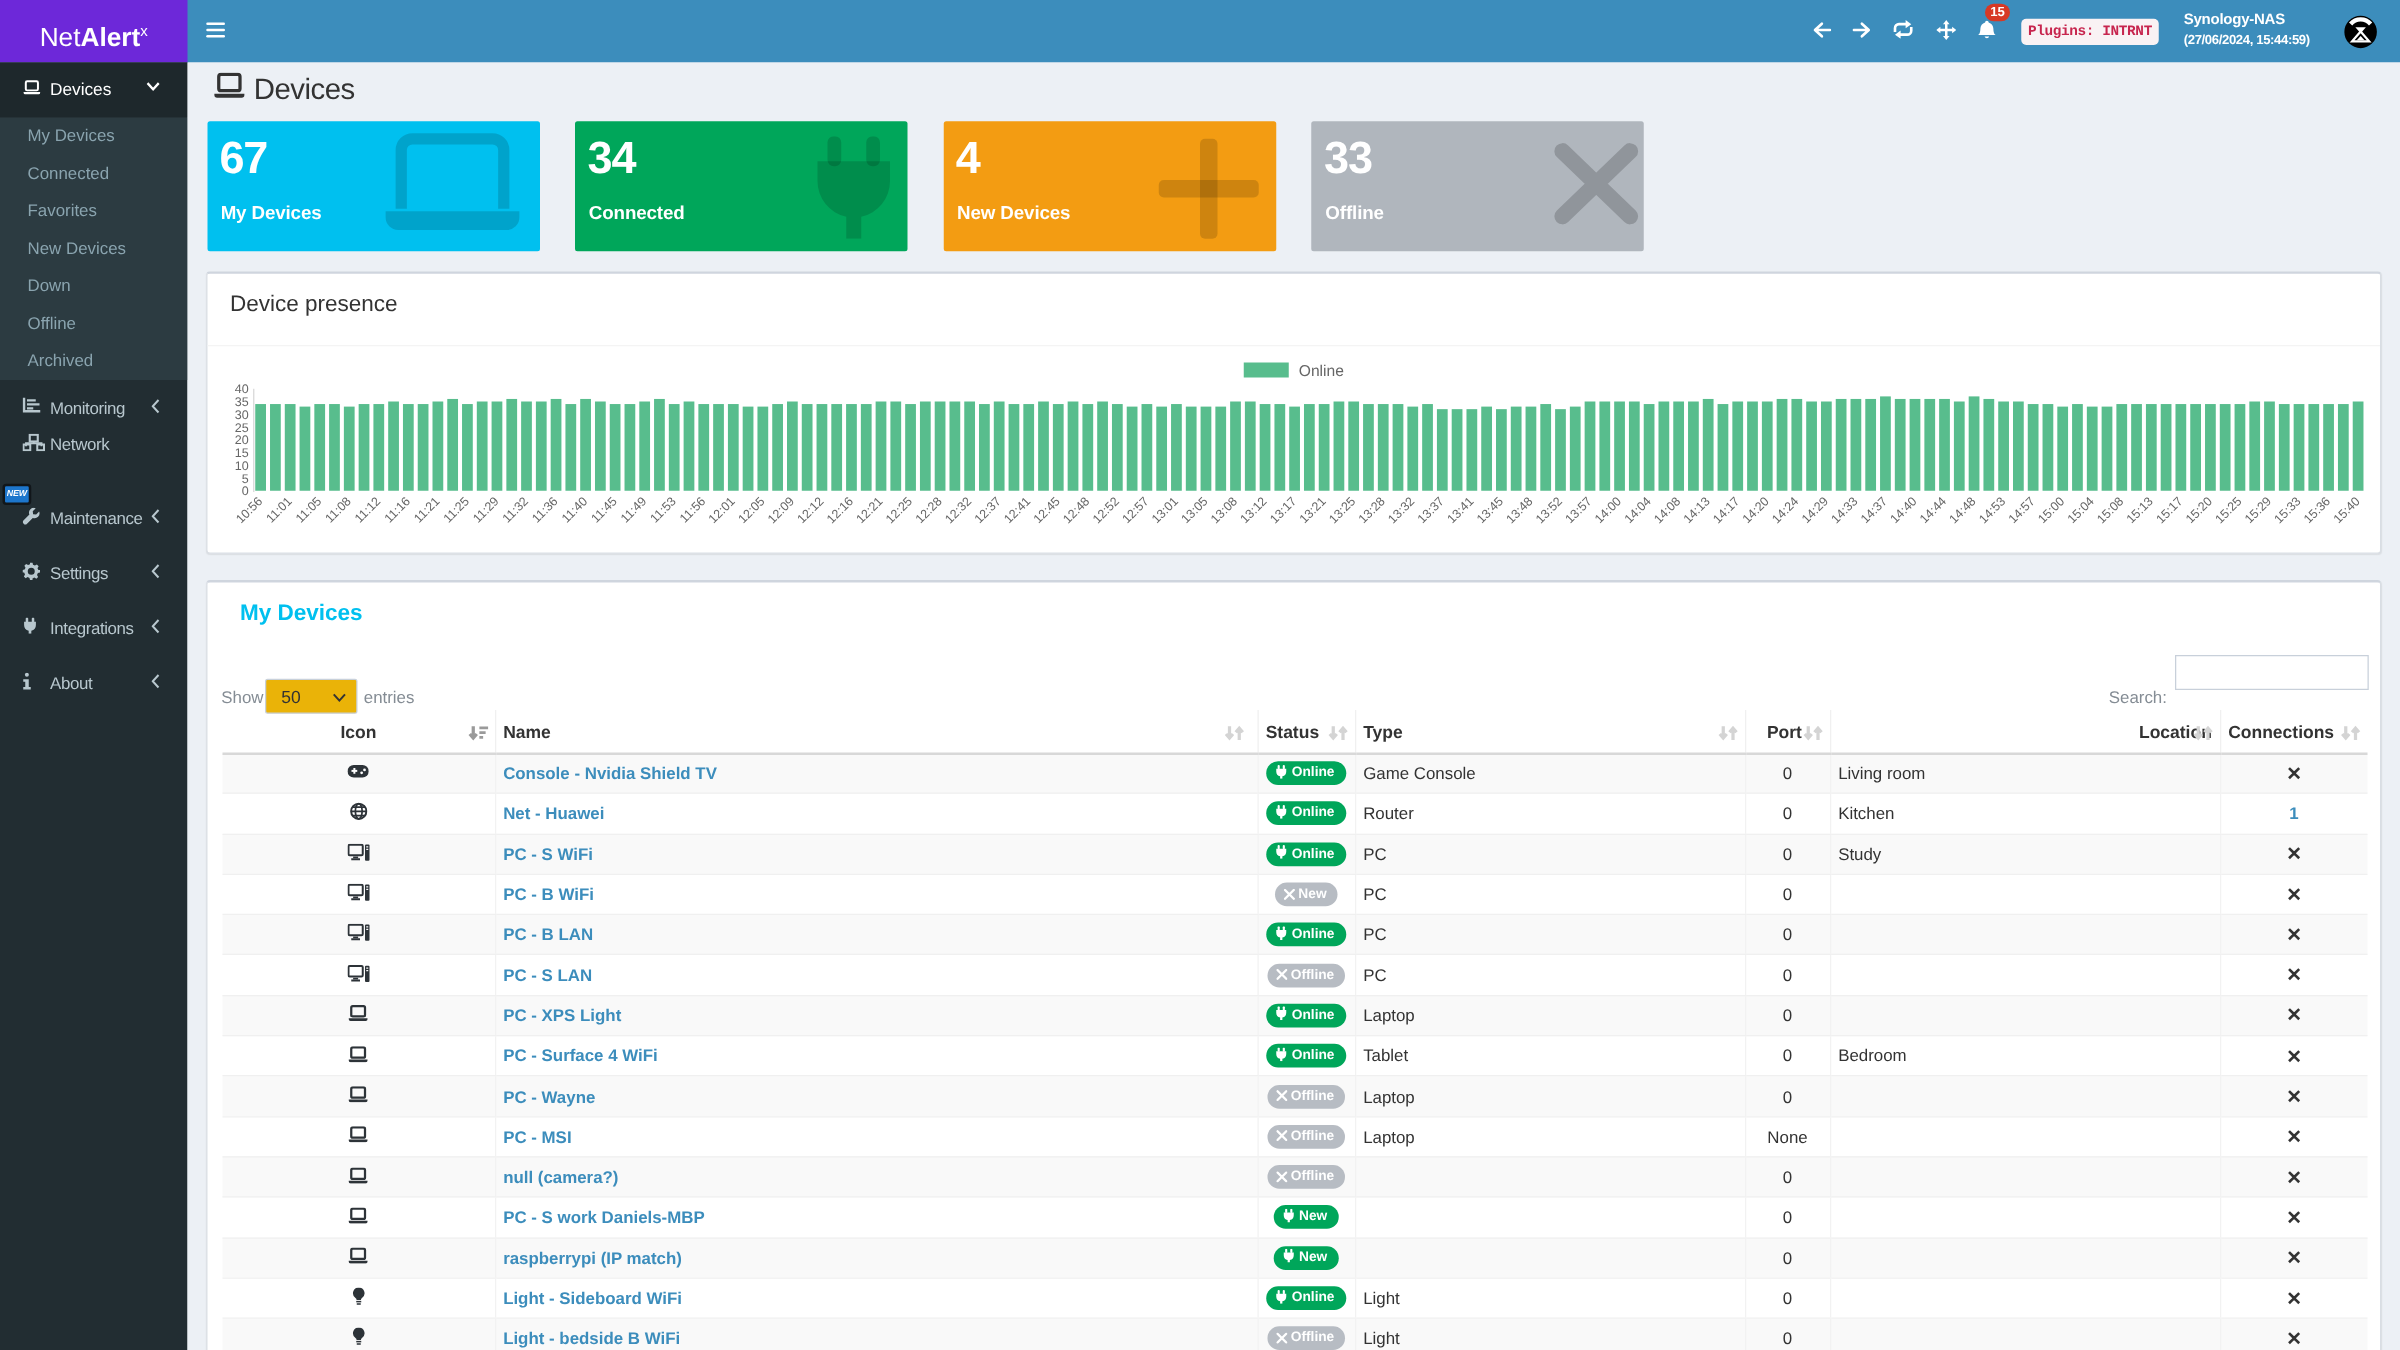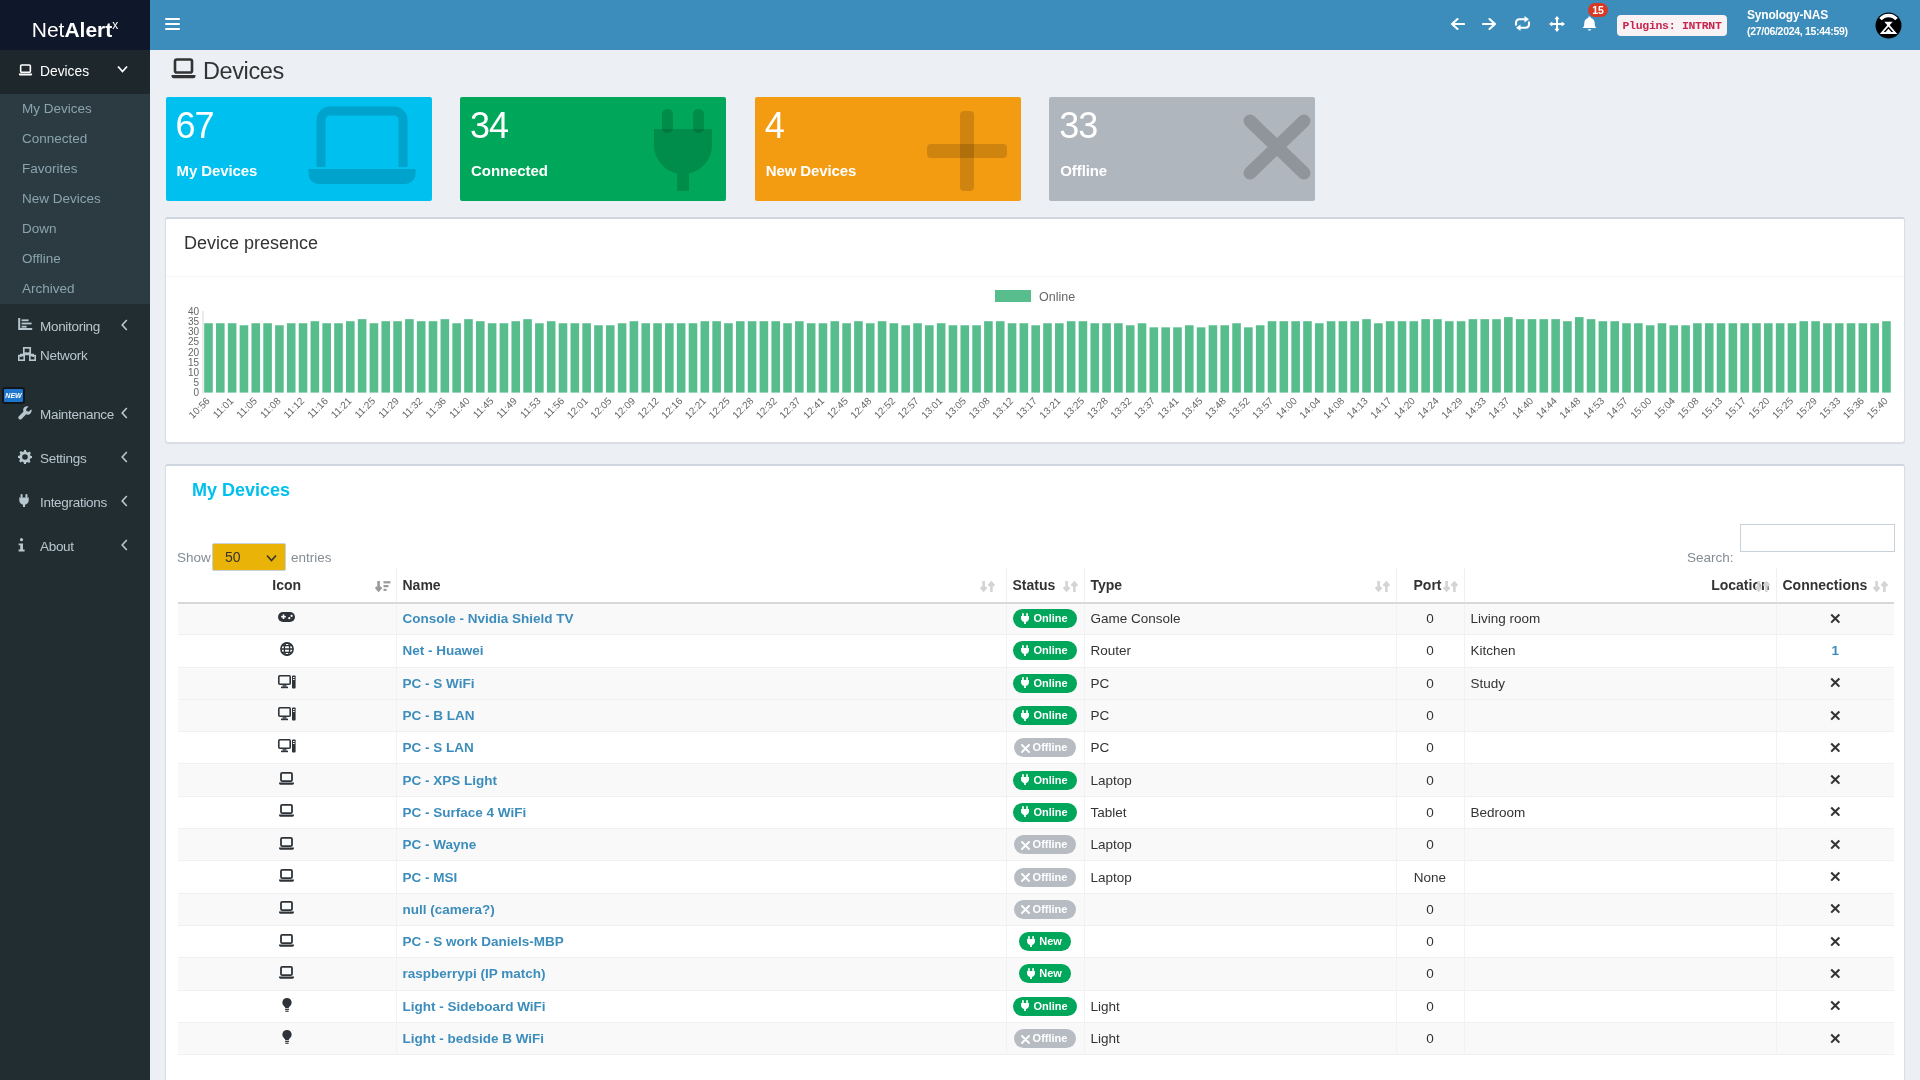--- a/index.html
+++ b/index.html
@@ -1,18 +1,18 @@
 <!DOCTYPE html>
 <html><head><meta charset="utf-8">
 <style>
 * { margin:0; padding:0; box-sizing:border-box; }
 html,body { width:1920px; height:1080px; overflow:hidden; background:#ecf0f5;
   font-family:"Liberation Sans", sans-serif; }
 .navbar { position:absolute; left:0; top:0; width:1920px; height:50px; background:#3c8dbc; }
-.logo { position:absolute; left:0; top:0; width:150px; height:50px; background:#0f172a;
+.logo { position:absolute; left:0; top:0; width:150px; height:50px; background:#6d28d9;
   color:#fff; font-size:21px; text-align:center; line-height:50px; font-weight:300;}
 .logo b { font-weight:700; }
 .logo sup { font-size:12px; }
 .burger { position:absolute; left:165px; top:18px; }
 .burger div { width:15px; height:2.4px; background:#fff; margin-bottom:2.6px; border-radius:1px;}
 .nav-ic { position:absolute; top:13px; }
 .nbadge { position:absolute; left:1588px; top:3px; min-width:20px; height:14px; background:#d73925;
   border-radius:7px; color:#fff; font-size:10.5px; font-weight:700; text-align:center; line-height:14px; padding:0 4px;}
 .plugins { position:absolute; left:1617px; top:15px; width:110px; height:21px; background:#f9f2f4; border-radius:4px;
   color:#c7254e; font-family:"Liberation Mono", monospace; font-size:11.5px; font-weight:700;
@@ -32,21 +32,21 @@
 .mic { position:absolute; left:18px; top:14px; }
 .chev { position:absolute; right:22px; top:15px; }
 .newbadge { position:absolute; left:2px; width:23px; height:17px; background:#1d76cc; border:2px solid #11161a;
   border-radius:3px; color:#fff; font-size:7px; font-weight:700; font-style:italic; text-align:center; line-height:13px; }
 
 .content { position:absolute; left:150px; top:50px; width:1770px; height:1030px; background:#ecf0f5; }
 .h1row { position:absolute; left:20px; top:8px; height:30px; color:#333; }
 .h1row .t { position:absolute; left:33px; top:0px; font-size:23.5px; font-weight:400; letter-spacing:-0.4px; white-space:nowrap;}
 
 .sbox { position:absolute; top:47px; height:104px; width:266px; border-radius:2px; color:#fff; overflow:hidden;}
-.sbox .num { position:absolute; left:10px; top:9px; font-size:36px; font-weight:400; line-height:1.1; letter-spacing:-1px;text-align:center; }
+.sbox .num { position:absolute; left:10px; top:9px; font-size:36px; font-weight:700; line-height:1.1; letter-spacing:-1px;text-align:center; }
 .sbox .cap { position:absolute; left:11px; top:64.5px; font-size:15px; font-weight:700; letter-spacing:-0.1px; }
 .sbox svg { position:absolute; }
 
 .card { position:absolute; left:15px; width:1740px; background:#fff; border-radius:3px;
   border:1px solid #d9dee4; border-top:2px solid #cfd5de; box-shadow:0 1px 1px rgba(0,0,0,0.08);}
 .chartcard { top:167px; height:226px; }
 .chartcard .title { position:absolute; left:18px; top:14px; font-size:18px; font-weight:400; color:#333; }
 .chartcard .hdrline { position:absolute; left:0; top:57px; width:1738px; height:1px; background:#f4f4f4; }
 .chart { position:absolute; left:0; top:0; }
 
@@ -585,20 +585,38 @@
             <td class="ct"><span class="pill pg"><svg width="10" height="11" viewBox="0 0 10 11">
                   <rect x="2.1" y="0" width="1.7" height="3.4" rx="0.8" fill="#fff"></rect>
                   <rect x="6.2" y="0" width="1.7" height="3.4" rx="0.8" fill="#fff"></rect>
                   <path d="M1 2.9 h8 v2.2 a4 4 0 0 1 -3.1 3.9 v2 h-1.8 v-2 A4 4 0 0 1 1 5.1 z" fill="#fff"></path>
                 </svg>Online</span></td>
             <td>PC</td>
             <td class="ct">0</td>
             <td>Study</td>
             <td class="ct"><span class="xmark">✕</span></td>
           </tr>
+<tr class="even">
+            <td class="ic"><svg width="18" height="14" viewBox="0 0 18 14">
+                <rect x="0.8" y="0.8" width="11.4" height="8.4" rx="1" fill="none" stroke="#2d3338" stroke-width="1.6"></rect>
+                <rect x="4.5" y="10.2" width="4" height="1.4" fill="#2d3338"></rect>
+                <rect x="3" y="11.6" width="7" height="1.6" fill="#2d3338"></rect>
+                <rect x="14" y="0.5" width="3.6" height="13" rx="0.8" fill="#2d3338"></rect>
+                <rect x="15" y="2" width="1.6" height="1" fill="#fff"></rect>
+                <rect x="15" y="4" width="1.6" height="1" fill="#fff"></rect>
+              </svg></td>
+            <td class="nm">PC - B WiFi</td>
+            <td class="ct"><span class="pill py"><svg width="9" height="9" viewBox="0 0 9 9">
+                  <path d="M1 1 L8 8 M8 1 L1 8" stroke="#fff" stroke-width="1.9" stroke-linecap="round"></path>
+                </svg>New</span></td>
+            <td>PC</td>
+            <td class="ct">0</td>
+            <td></td>
+            <td class="ct"><span class="xmark">✕</span></td>
+          </tr>
 <tr class="odd">
             <td class="ic"><svg width="18" height="14" viewBox="0 0 18 14">
                 <rect x="0.8" y="0.8" width="11.4" height="8.4" rx="1" fill="none" stroke="#2d3338" stroke-width="1.6"></rect>
                 <rect x="4.5" y="10.2" width="4" height="1.4" fill="#2d3338"></rect>
                 <rect x="3" y="11.6" width="7" height="1.6" fill="#2d3338"></rect>
                 <rect x="14" y="0.5" width="3.6" height="13" rx="0.8" fill="#2d3338"></rect>
                 <rect x="15" y="2" width="1.6" height="1" fill="#fff"></rect>
                 <rect x="15" y="4" width="1.6" height="1" fill="#fff"></rect>
               </svg></td>
             <td class="nm">PC - B LAN</td>

